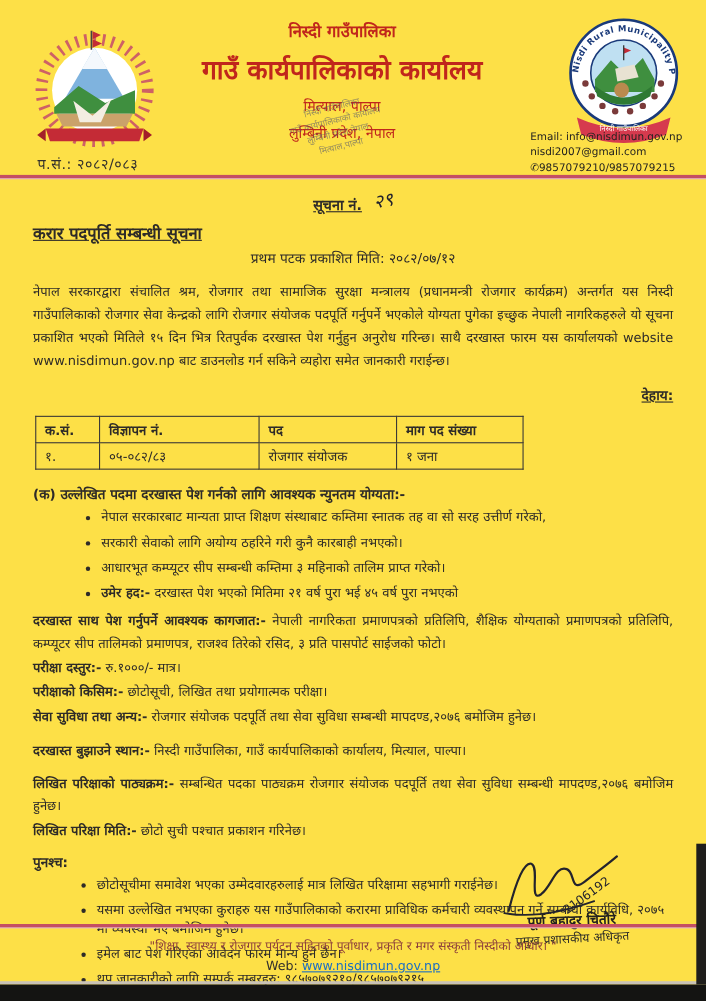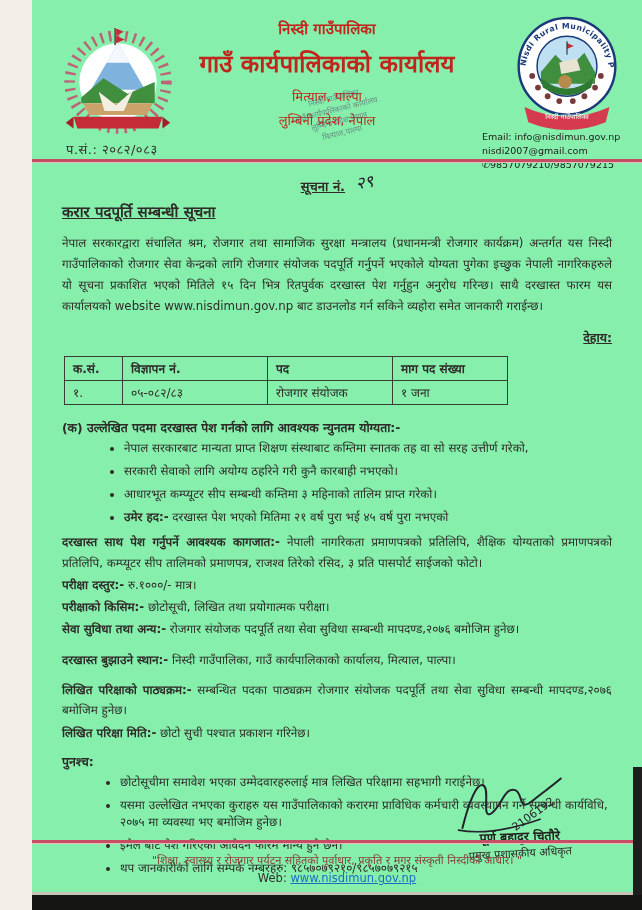--- a/index.html
+++ b/index.html
@@ -6,29 +6,28 @@
   body{
     width:642px;height:910px;
     background:#f2efe9;
     font-family:"DejaVu Sans","Liberation Sans",sans-serif;
     color:#2e2b28;
     position:relative;
     overflow:hidden;
   }
   .page{
     position:absolute;inset:0;
-    background:#86efac;
-    margin-left:32px;
+    background:#fde047;
   }
   
   .header{position:relative;height:165px;}
   .emblem{position:absolute;left:28px;top:22px;width:116px;height:122px;}
   .seal-wrap{position:absolute;right:14px;top:14px;width:122px;text-align:center;}
   .seal{width:116px;height:122px;}
-  .contacts{position:absolute;right:10px;top:130px;width:150px;text-align:left;font-size:9.5px;line-height:1.45;color:#22211f;}
+  .contacts{position:absolute;right:10px;top:118px;width:150px;text-align:left;font-size:9.5px;line-height:1.45;color:#22211f;}
   .contacts .ph{font-size:9.5px;}
   .head-center{position:absolute;left:150px;right:170px;top:18px;text-align:center;}
   .muni-name{color:#c0261c;font-size:15px;font-weight:bold;margin-bottom:8px;}
   .office-title{color:#c0261c;font-size:24px;font-weight:bold;margin-bottom:8px;}
   .addr1,.addr2{color:#c0261c;font-size:13px;margin-bottom:6px;}
   .ref-no{position:absolute;left:34px;top:140px;font-size:13px;color:#33302c;letter-spacing:.5px;}
   .redline{position:absolute;left:0;right:0;top:159px;height:3px;background:#c44f63;box-shadow:0 1px 0 #e9b9c2;}
   .stamp{
     position:absolute;left:236px;top:92px;width:140px;
     transform:rotate(-14deg);
@@ -149,20 +148,21 @@
     </div>
   </div>
 
   <div class="main">
 
     <div class="notice-no-row">
       <span class="notice-no-label">सूचना नं.</span>
       <span class="notice-no-hand">२९</span>
     </div>
     <div class="notice-title">करार पदपूर्ति सम्बन्धी सूचना</div>
+    <div class="published">प्रथम पटक प्रकाशित मिति: २०८२/०७/१२</div>
 
     <div class="para">नेपाल सरकारद्वारा संचालित श्रम, रोजगार तथा सामाजिक सुरक्षा मन्त्रालय (प्रधानमन्त्री रोजगार कार्यक्रम) अन्तर्गत यस  निस्दी गाउँपालिकाको रोजगार सेवा केन्द्रको लागि रोजगार संयोजक पदपूर्ति गर्नुपर्ने भएकोले योग्यता पुगेका इच्छुक नेपाली नागरिकहरुले यो सूचना प्रकाशित भएको मितिले १५ दिन भित्र रितपुर्वक दरखास्त पेश गर्नुहुन अनुरोध गरिन्छ। साथै दरखास्त फारम यस कार्यालयको website www.nisdimun.gov.np बाट डाउनलोड गर्न सकिने व्यहोरा समेत जानकारी गराईन्छ।</div>
 
     <div class="dehaya">देहाय:</div>
 
     <table class="vac">
       <colgroup>
           <col class="c1">
           <col class="c2">
           <col class="c3">

